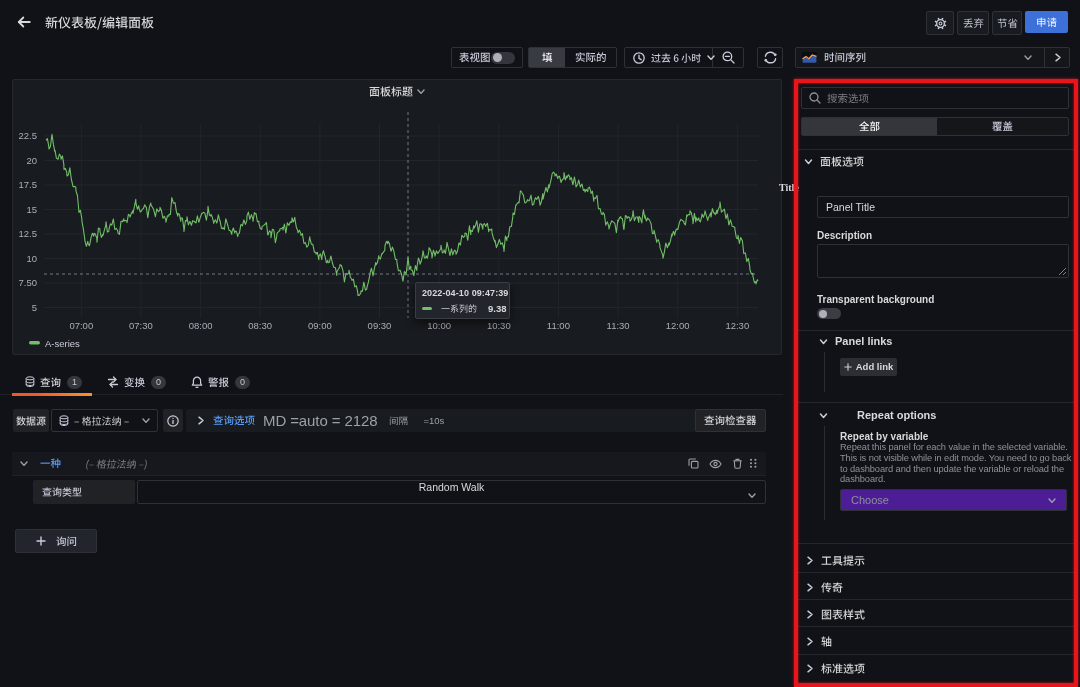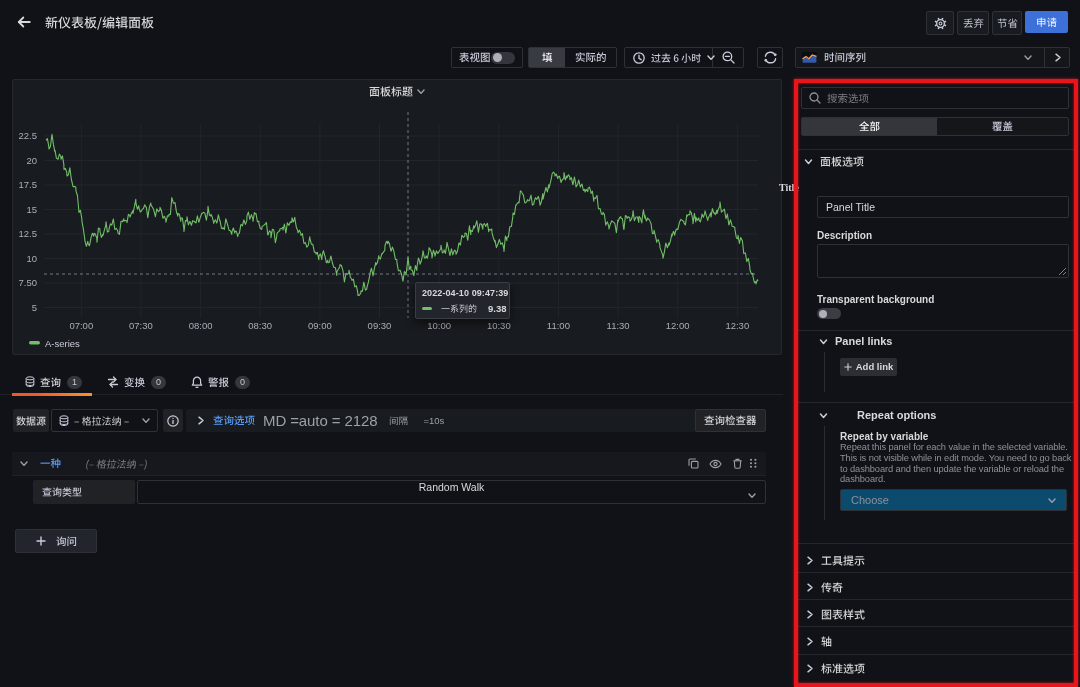--- a/index.html
+++ b/index.html
@@ -598,21 +598,21 @@
 <div style="position:absolute;left:798px;top:402px;width:276px;height:1px;background:#24262b;"></div>
 <div style="position:absolute;left:819px;top:409px;display:flex;align-items:center;gap:7px;">
     <svg width="9" height="9" viewBox="0 0 9 9" style="flex:none;">
       <path d="M1.5 3 4.5 6.5 7.5 3" stroke="#ccccdc" stroke-width="1.5" fill="none" stroke-linecap="round" stroke-linejoin="round"></path>
     </svg>
     <span style="font-family:'Liberation Sans',sans-serif;font-size:11px;font-weight:bold;color:#d8d9da;padding-left:22px;">Repeat options</span>
   </div>
 <div style="position:absolute;left:824px;top:426px;width:1px;height:94px;background:#2a2c31;"></div>
 <div style="position:absolute;left:840px;top:431px;font-family:'Liberation Sans',sans-serif;font-size:10px;font-weight:bold;color:#d8d9da;">Repeat by variable</div>
 <div style="position:absolute;left:840px;top:442px;white-space:nowrap;font-family:'Liberation Sans',sans-serif;font-size:9.3px;line-height:10.8px;color:#8e919a;letter-spacing:-0.1px;">Repeat this panel for each value in the selected variable.<br>This is not visible while in edit mode. You need to go back<br>to dashboard and then update the variable or reload the<br>dashboard.</div>
-<div style="position:absolute;left:840px;top:489px;width:227px;height:22px;background:#0c4a6e;border:1px solid #2c3235;border-radius:2px;display:flex;align-items:center;box-sizing:border-box;padding:0 10px;">
+<div style="position:absolute;left:840px;top:489px;width:227px;height:22px;background:#4c1d95;border:1px solid #2c3235;border-radius:2px;display:flex;align-items:center;box-sizing:border-box;padding:0 10px;">
     <span style="font-size:11px;color:#8e919a;font-family:'Liberation Sans',sans-serif;">Choose</span>
     <div style="margin-left:auto;display:flex;">
       <svg width="8" height="5" viewBox="0 0 8 5" style="flex:none;">
         <path d="M1 1l3.0 3.4 3.0 -3.4" stroke="#9da0a8" stroke-width="1.4" fill="none" stroke-linecap="round" stroke-linejoin="round"></path>
       </svg>
     </div>
   </div>
 <div style="position:absolute;left:798px;top:543px;width:276px;height:1px;background:#24262b;"></div>
 <div style="position:absolute;left:805px;top:554.5px;display:flex;align-items:center;gap:7px;">
     <svg width="9" height="9" viewBox="0 0 9 9" style="flex:none;">

